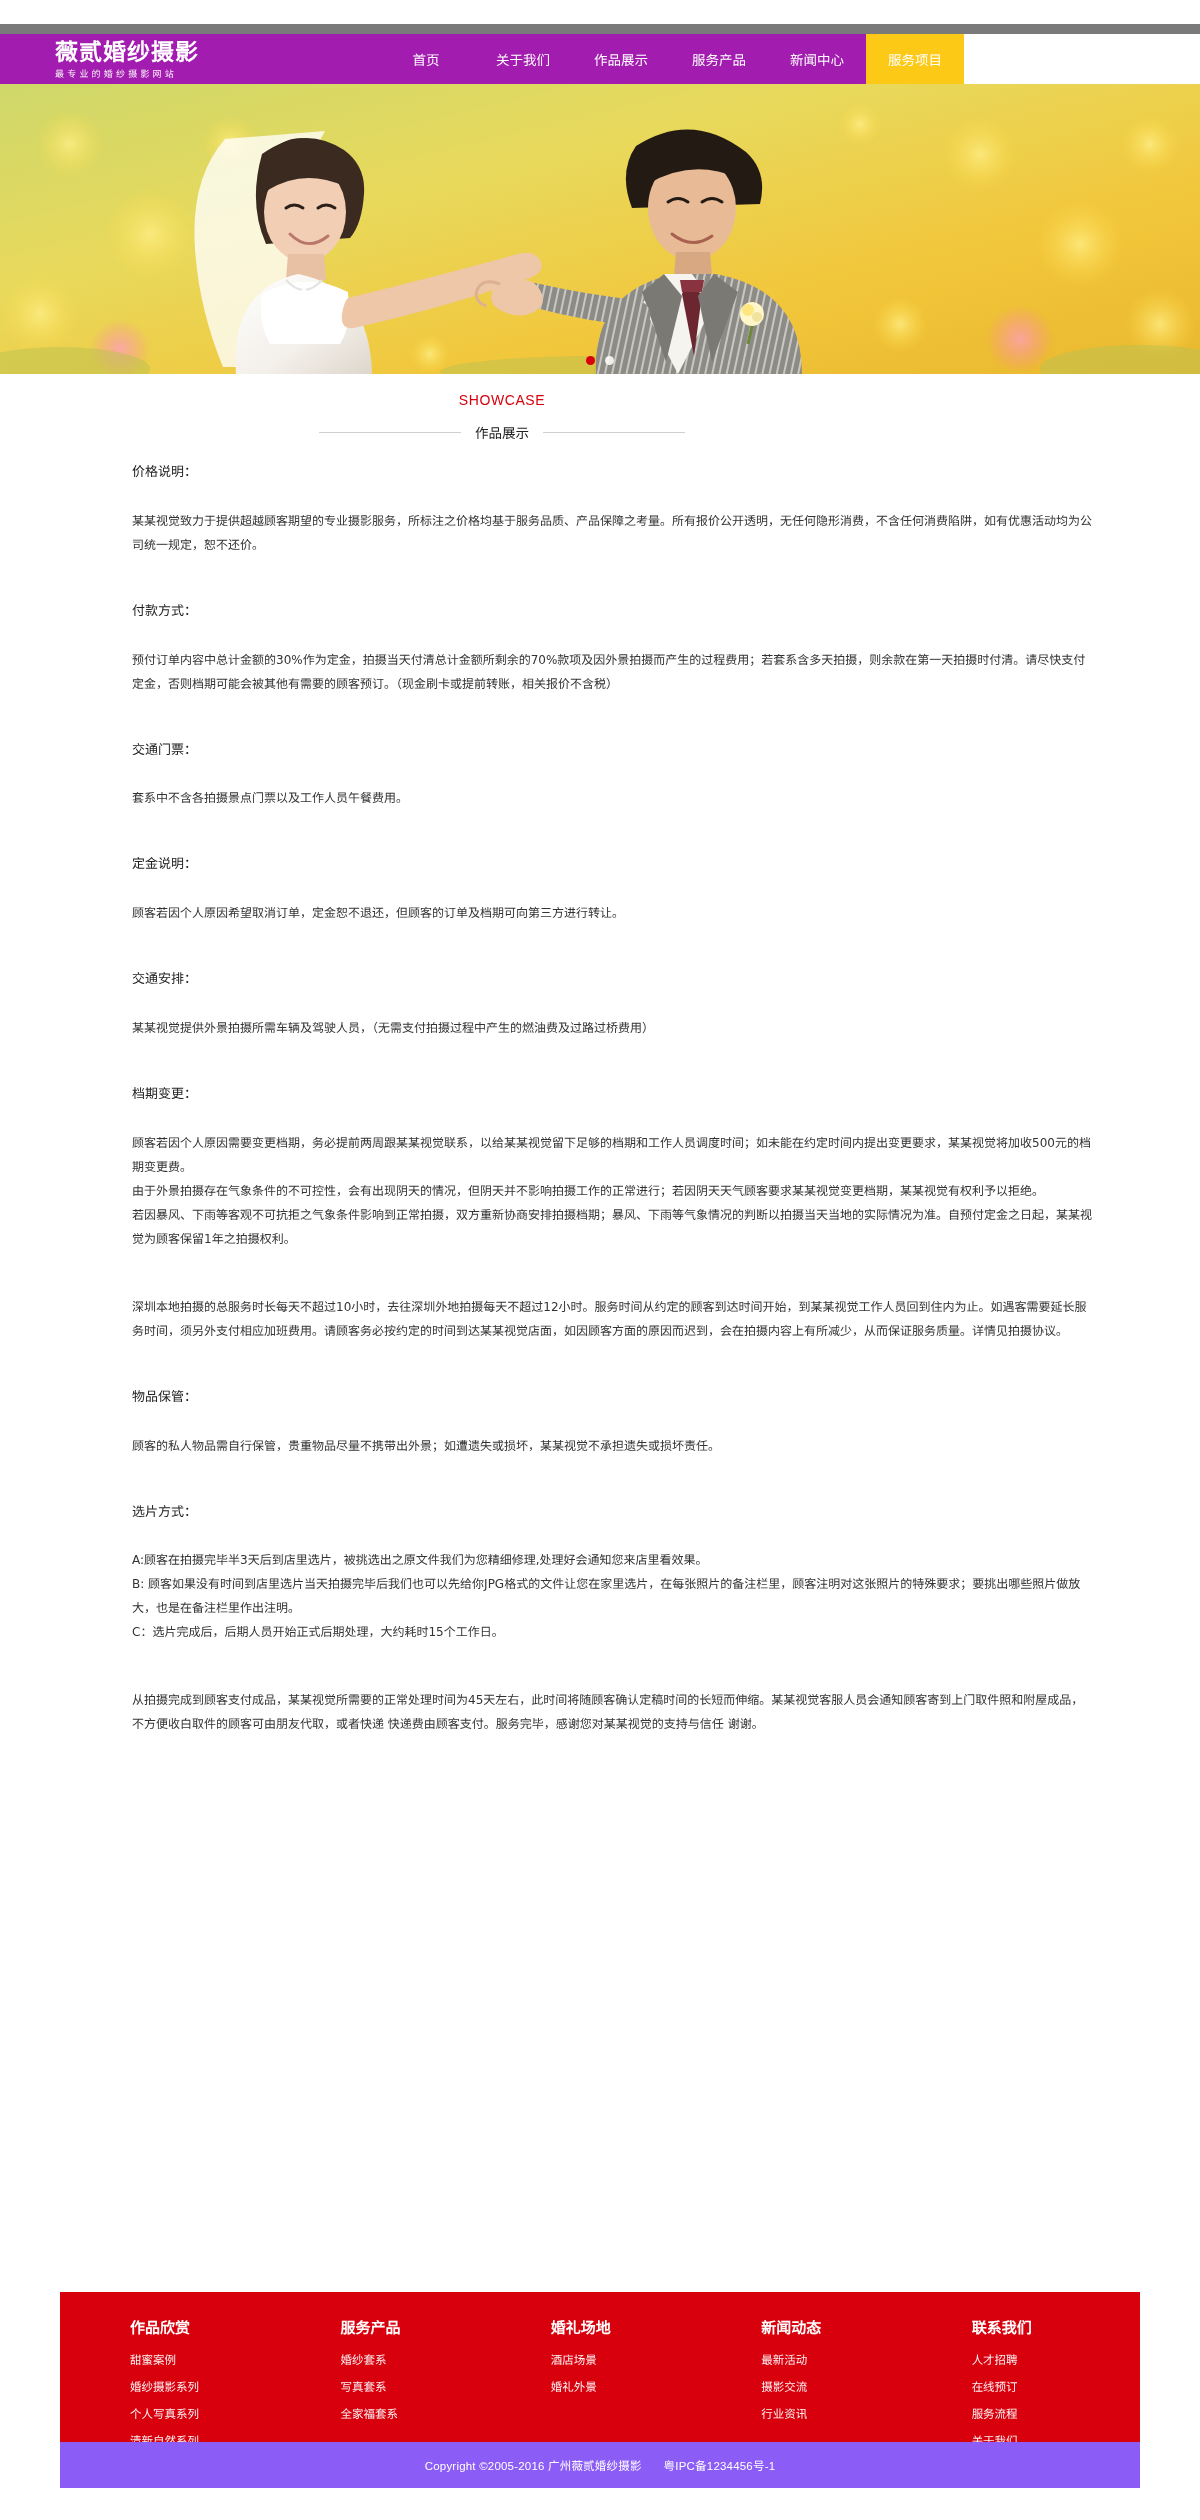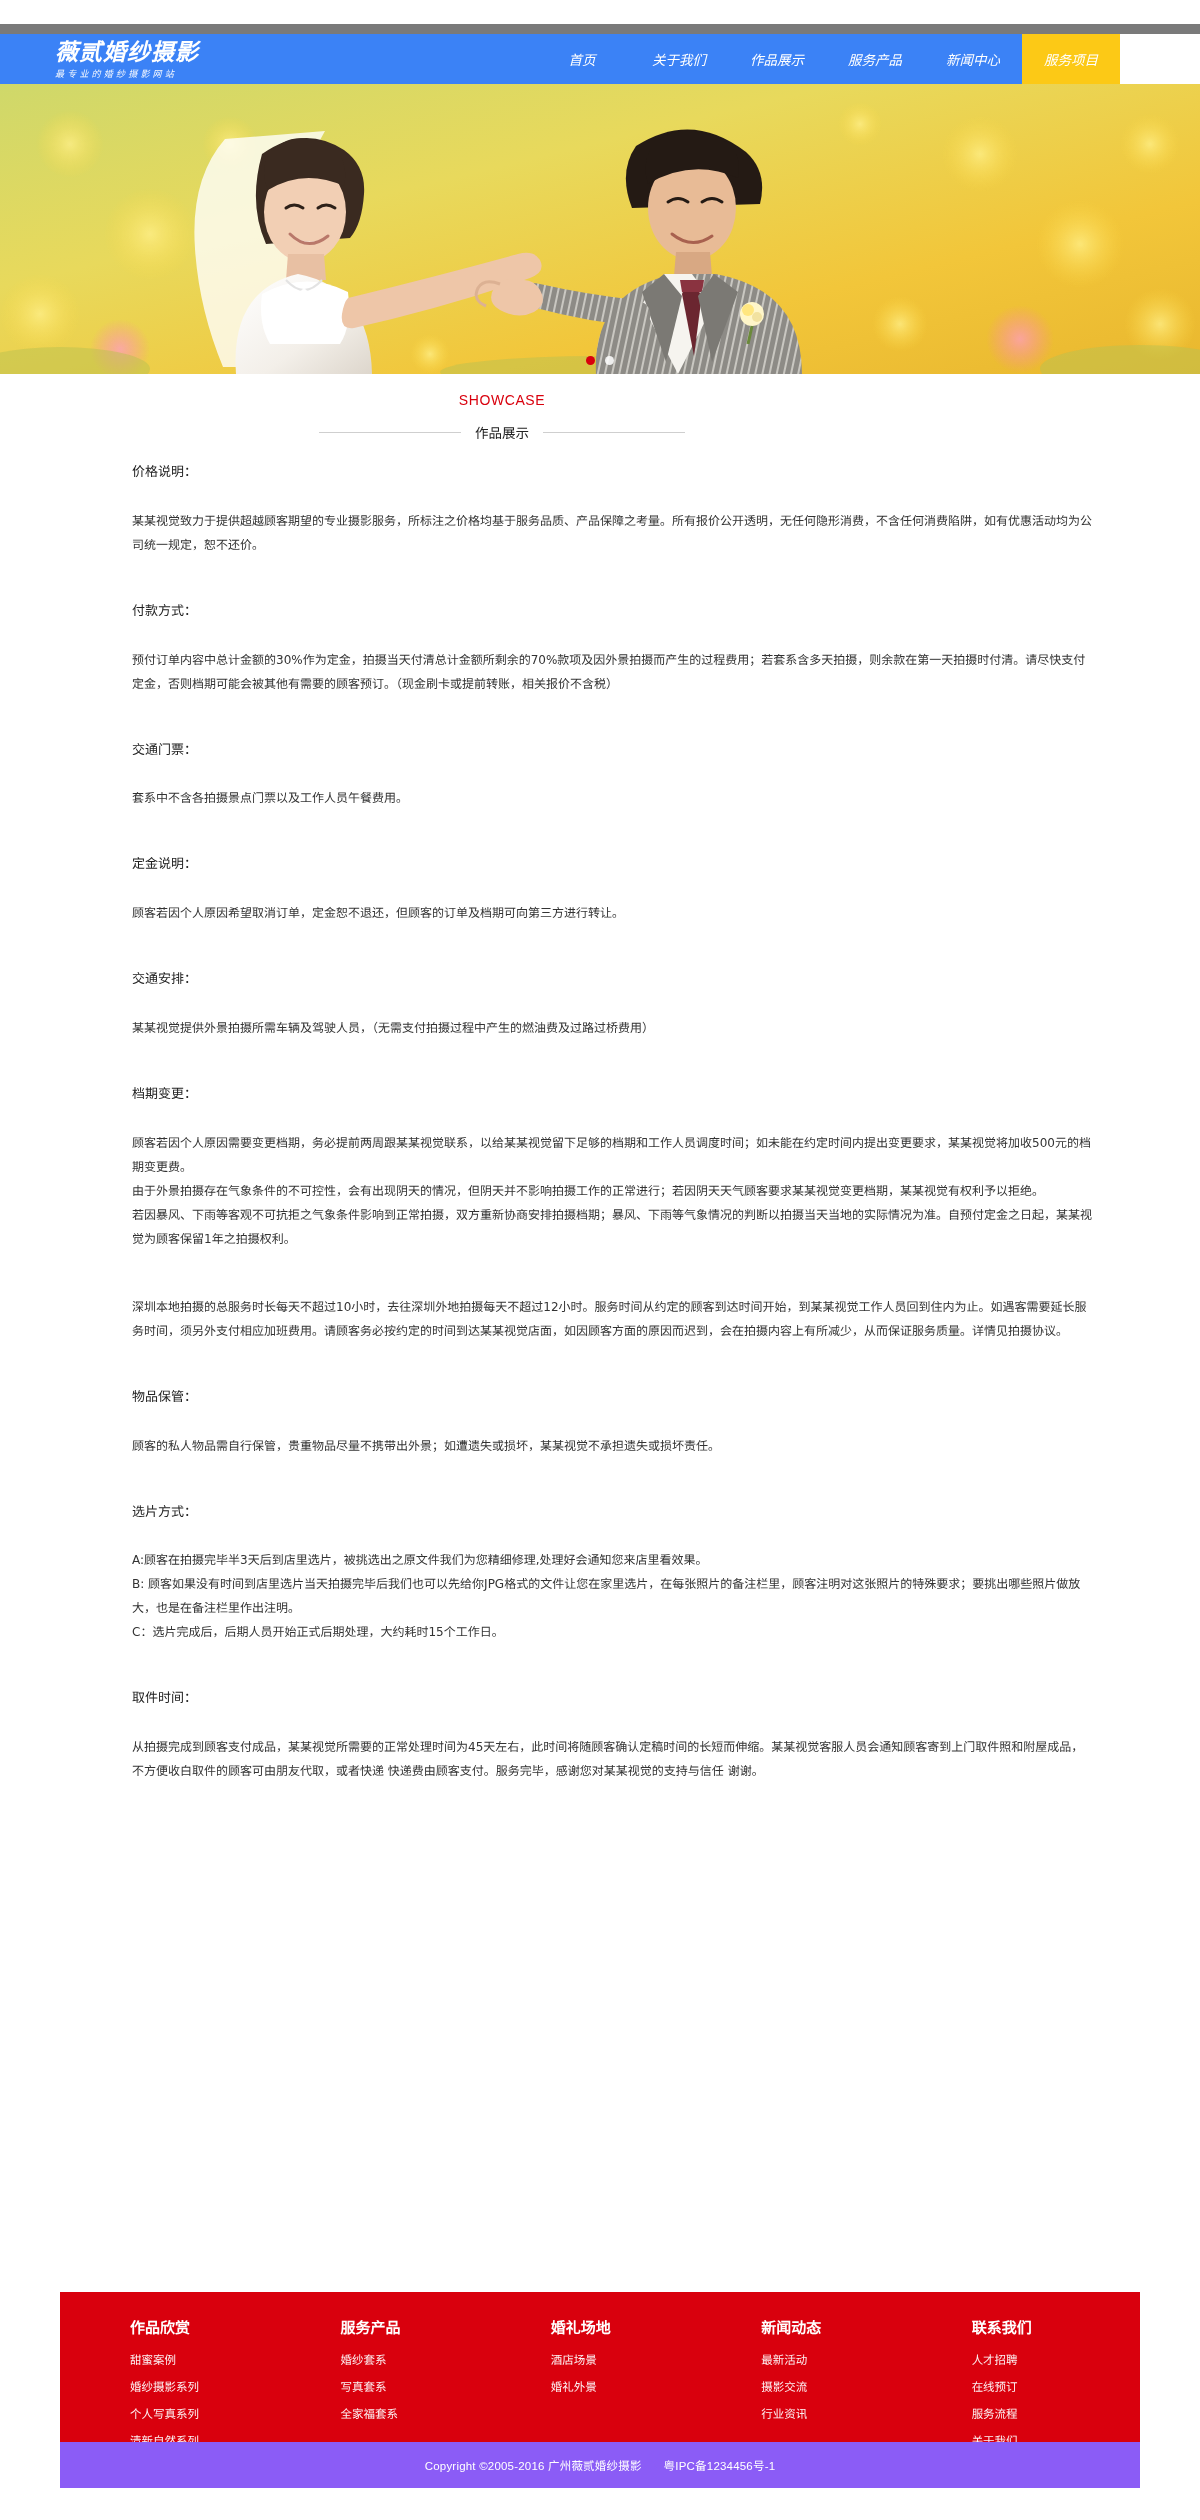--- a/index.html
+++ b/index.html
@@ -14,23 +14,23 @@
   
   .topbar {
     position: absolute; left: 0; top: 24px;
     width: 1200px; height: 10px;
     background: #7a7a7a;
   }
 
   
   .header {
     position: absolute; left: 0; top: 34px;
-    width: 1120px; height: 50px;
-    background: #3b82f6;
-    display: flex; align-items: stretch; font-style: italic;
+    width: 964px; height: 50px;
+    background: #a21caf;
+    display: flex; align-items: stretch;
   }
   .logo-block {
     width: 200px; margin-left: 55px;
     display: flex; flex-direction: column; justify-content: center;
     padding-top: 2px;
   }
   .logo-main {
     color: #ffffff;
     font-size: 23px;
     font-weight: bold;
@@ -355,21 +355,20 @@
       <div class="blk-gap-md"></div>
     </div>
     <div class="block">
       <div class="blk-title">选片方式：</div>
       <p class="blk-para">A:顾客在拍摄完毕半3天后到店里选片，被挑选出之原文件我们为您精细修理,处理好会通知您来店里看效果。</p>
       <p class="blk-para">B: 顾客如果没有时间到店里选片当天拍摄完毕后我们也可以先给你JPG格式的文件让您在家里选片，在每张照片的备注栏里，顾客注明对这张照片的特殊要求；要挑出哪些照片做放大，也是在备注栏里作出注明。</p>
       <p class="blk-para">C：选片完成后，后期人员开始正式后期处理，大约耗时15个工作日。</p>
       <div class="blk-gap-md"></div>
     </div>
     <div class="block">
-      <div class="blk-title">取件时间：</div>
       <p class="blk-para">从拍摄完成到顾客支付成品，某某视觉所需要的正常处理时间为45天左右，此时间将随顾客确认定稿时间的长短而伸缩。某某视觉客服人员会通知顾客寄到上门取件照和附屋成品，不方便收白取件的顾客可由朋友代取，或者快递 快递费由顾客支付。服务完毕，感谢您对某某视觉的支持与信任 谢谢。</p>
       <div class="blk-gap-md"></div>
     </div>
   </div>
 
 <div class="footer" id="footer-root">
     <div class="fcol">
       <div class="fcol-title">作品欣赏</div>
       <a class="fcol-link">甜蜜案例</a>
       <a class="fcol-link">婚纱摄影系列</a>

